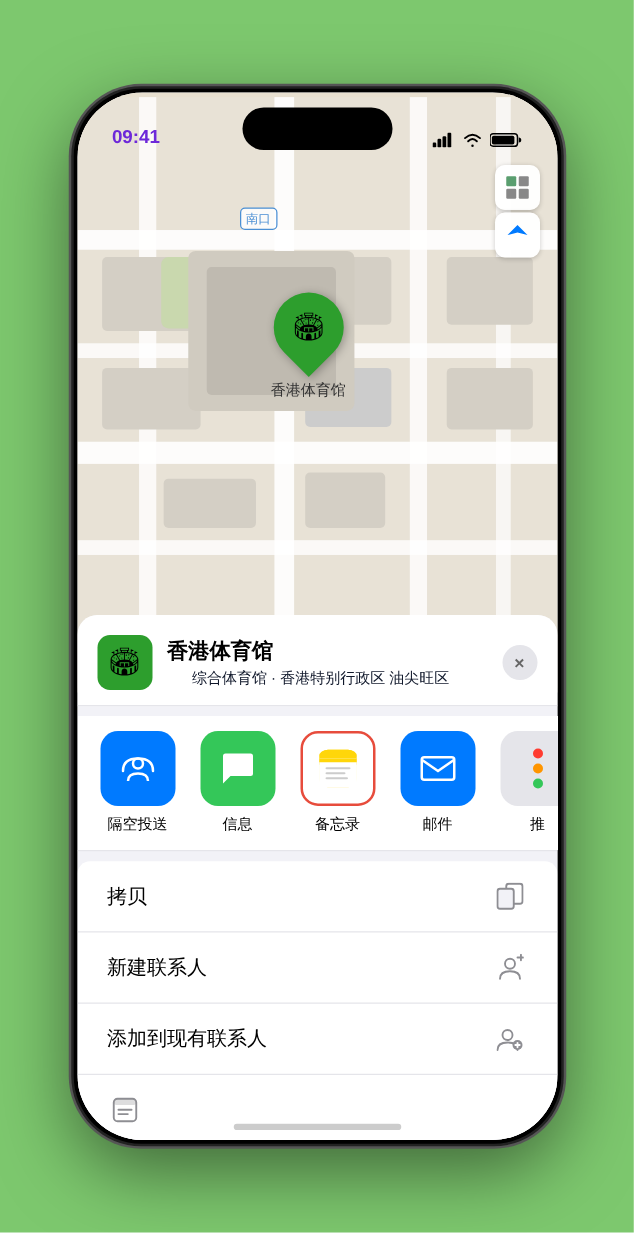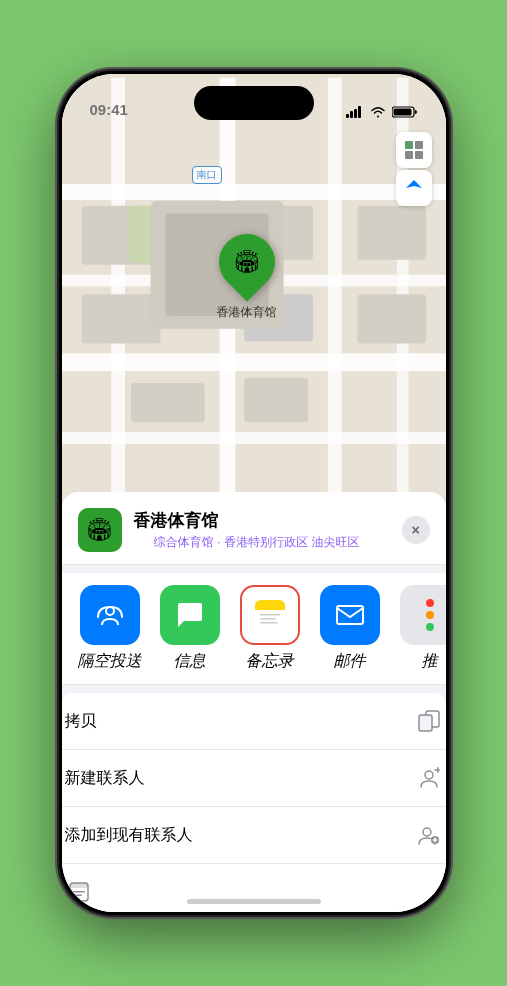--- a/index.html
+++ b/index.html
@@ -36,21 +36,21 @@
       align-items: flex-end;
       justify-content: space-between;
       padding: 0 28px 6px;
       position: absolute;
       top: 0; left: 0; right: 0;
       z-index: 100;
     }
     .status-time {
       font-size: 15px;
       font-weight: 600;
-      color: #737373;
+      color: #6d28d9;
     }
     .status-icons {
       display: flex;
       align-items: center;
       gap: 6px;
     }
     
     .dynamic-island {
       position: absolute;
       top: 12px;
@@ -160,21 +160,21 @@
     .venue-info {
       flex: 1;
     }
     .venue-name {
       font-size: 17px;
       font-weight: 600;
       color: #000;
     }
     .venue-desc {
       font-size: 12px;
-      color: #8b5cf6;
+      color: #0f172a;
       margin-top: 2px;
       padding-left: 20px;
     }
     .close-btn {
       width: 28px;
       height: 28px;
       background: #e5e5ea;
       border-radius: 50%;
       display: flex;
       align-items: center;
@@ -203,40 +203,39 @@
     .share-icon-box {
       width: 60px;
       height: 60px;
       border-radius: 14px;
       display: flex;
       align-items: center;
       justify-content: center;
       font-size: 28px;
     }
     .share-label {
-      font-size: 16px;
+      font-size: 12px;
       color: #000;
       text-align: center;
-      font-style: italic;
     }
     .share-item-notes .share-icon-box {
       border: 2.5px solid #e74c3c;
     }
     
     .action-list {
       background: #fff;
       border-radius: 10px;
       margin: 0 0;
       overflow: hidden;
     }
     .action-item {
       display: flex;
       align-items: center;
       justify-content: space-between;
-      padding: 14px 3px;
+      padding: 14px 24px;
       border-bottom: 1px solid #e5e5ea;
     }
     .action-item:last-child {
       border-bottom: none;
     }
     .action-label {
       font-size: 16px;
       color: #000;
     }
     .action-icon {

